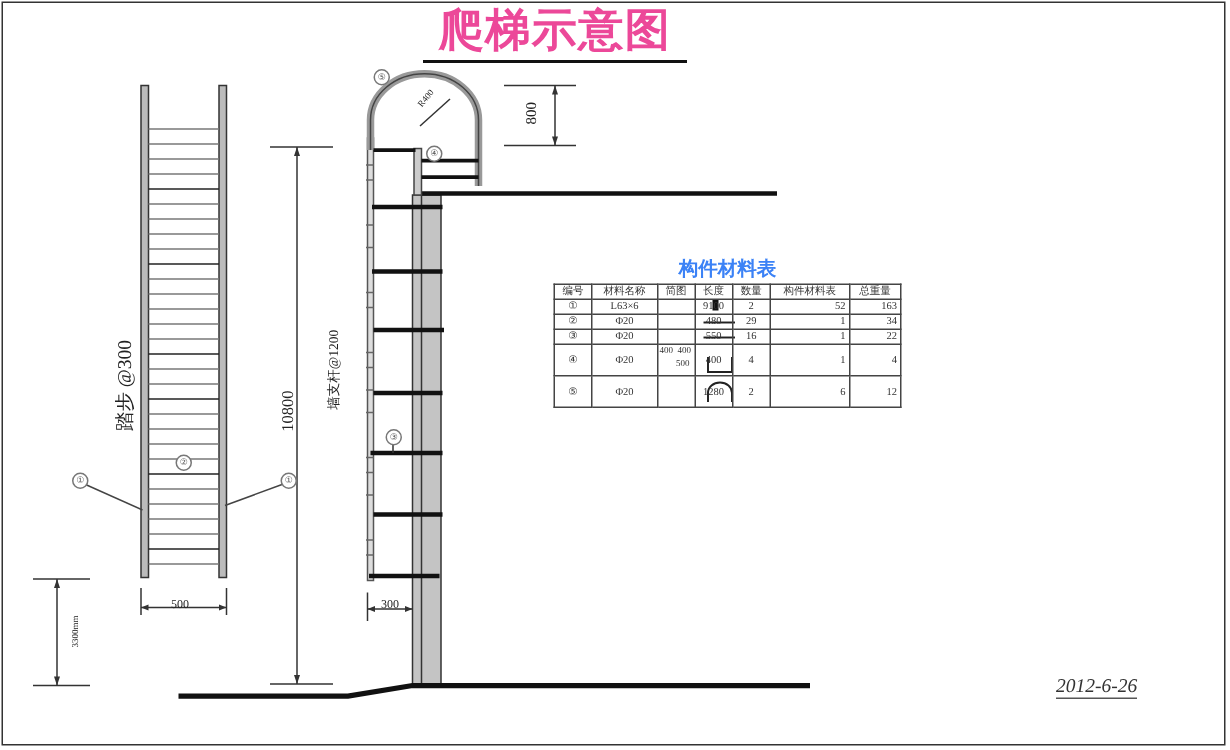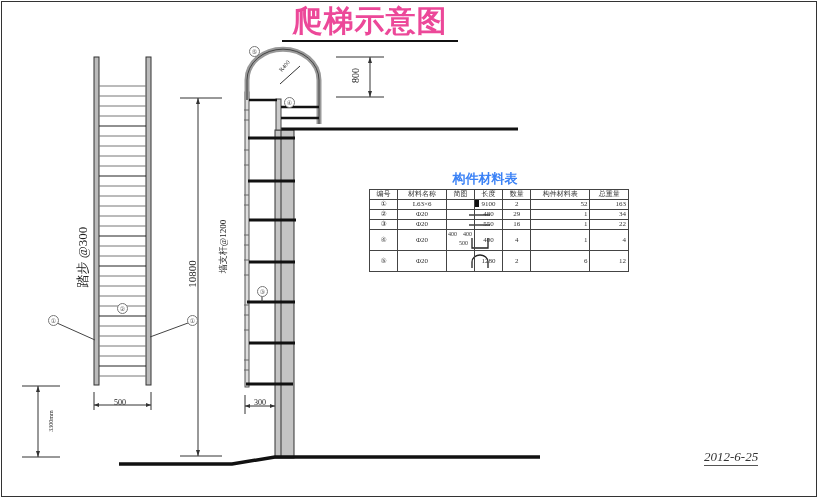--- a/index.html
+++ b/index.html
@@ -1,21 +1,21 @@
 <!DOCTYPE html>
 <html><head>
 <meta charset="utf-8">
 <style>
   html, body { margin: 0; padding: 0; background: #ffffff; }
   body { width: 820px; height: 500px; position: relative; overflow: hidden; font-family: "DejaVu Sans", sans-serif; }
   .frame { position: absolute; left: 1px; top: 1px; width: 816px; height: 496px; border: 1px solid #333; box-sizing: border-box; }
   svg { position: absolute; left: 0; top: 0; }
   .title { position: absolute; left: 282px; top: 2px; width: 176px; text-align: center; font-family: "DejaVu Serif", serif; font-size: 30px; font-weight: bold; color: #ec4899; letter-spacing: 1px; border-bottom: 2px solid #111; line-height: 38px; }
   .table-title { position: absolute; left: 369px; top: 170px; width: 232px; text-align: center; font-family: "DejaVu Serif", serif; font-size: 13px; font-weight: bold; color: #3b82f6; }
-  table.mat { position: absolute; left: 369px; top: 189px; width: 260px; border-collapse: collapse; font-family: "Liberation Serif", serif; font-size: 7px; color: #333; }
+  table.mat { position: absolute; left: 369px; top: 189px; width: 232px; border-collapse: collapse; font-family: "Liberation Serif", serif; font-size: 7px; color: #333; }
   table.mat td, table.mat th { border: 1px solid #444; padding: 0 2px; text-align: center; font-weight: normal; height: 9px; line-height: 9px; }
   table.mat tr.tall td { height: 20px; }
   table.mat td.num { text-align: right; }
   .lbl { position: absolute; font-family: "Liberation Serif", serif; color: #222; }
   .vtext { position: absolute; transform-origin: center; transform: rotate(-90deg); white-space: nowrap; font-family: "Liberation Serif", serif; color: #222; }
   .circ { position: absolute; width: 9px; height: 9px; border: 1px solid #777; border-radius: 50%; font-size: 6px; line-height: 9px; text-align: center; color: #555; background: #fff; }
   .date { position: absolute; left: 704px; top: 449px; font-family: "Liberation Serif", serif; font-style: italic; font-size: 13px; color: #333; border-bottom: 1px solid #555; }
 </style>
 </head>
 <body>
@@ -230,13 +230,13 @@
     <td>Φ20</td>
     <td></td>
     <td>1280</td>
     <td>2</td>
     <td class="num">6</td>
     <td class="num">12</td>
   </tr>
 </tbody>
   </table>
 
-<div class="date">2012-6-25</div>
+<div class="date">2012-6-26</div>
 
 </body></html>

